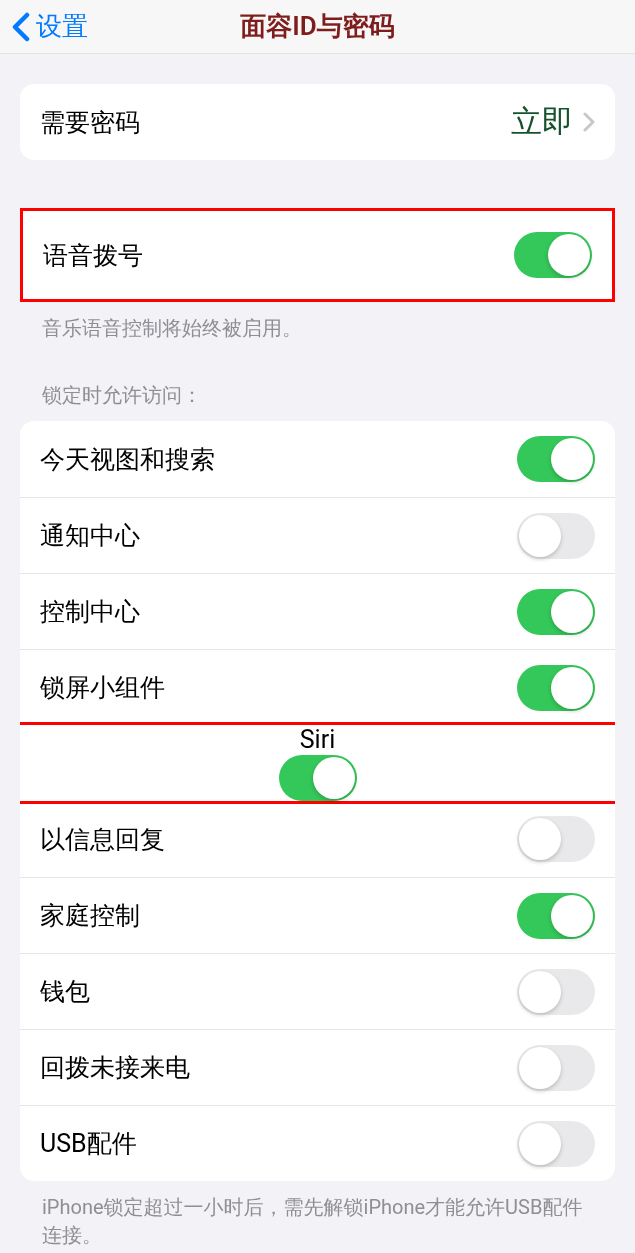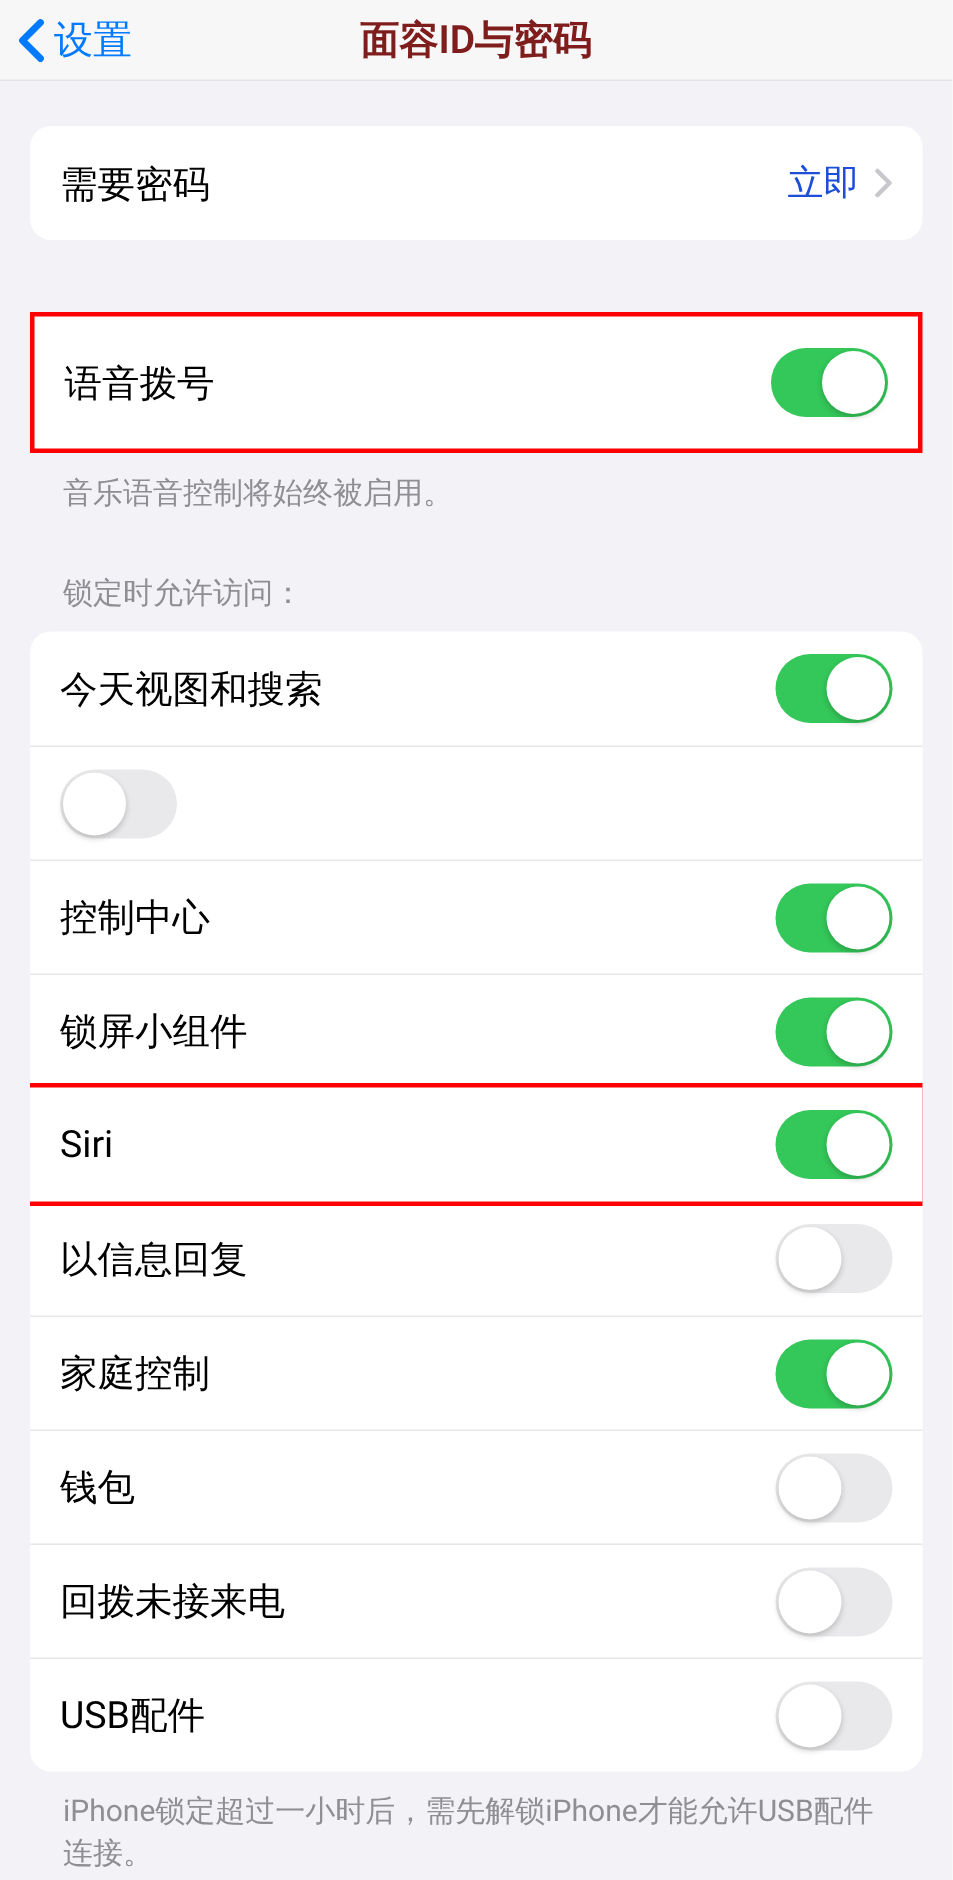--- a/index.html
+++ b/index.html
@@ -70,22 +70,22 @@
       border-top: 1px solid #e5e5ea;
     }
     
     .row-right {
       display: flex;
       align-items: center;
       gap: 10px;
     }
     
     .value-text {
-      color: #1d4ed8;
-      font-size: 24px;
+      color: #14532d;
+      font-size: 31px;
     }
     
     .chevron-right {
       color: #c7c7cc;
       width: 12px;
       height: 20px;
     }
     
     .toggle {
       width: 78px;
@@ -196,38 +196,39 @@
   <div class="section-header">锁定时允许访问：</div>
 
   <div class="group" id="allow-access-group">
   <div class="row">
         <span>今天视图和搜索</span>
         <div class="toggle on">
           <div class="toggle-knob"></div>
         </div>
       </div>
       <div class="row">
+        <span>通知中心</span>
         <div class="toggle off">
           <div class="toggle-knob"></div>
         </div>
       </div>
       <div class="row">
         <span>控制中心</span>
         <div class="toggle on">
           <div class="toggle-knob"></div>
         </div>
       </div>
       <div class="row">
         <span>锁屏小组件</span>
         <div class="toggle on">
           <div class="toggle-knob"></div>
         </div>
       </div>
       <div class="highlight-wrapper">
-        <div class="row" style="border-top: none;">
+        <div class="row" style="border-top: none; flex-direction: column;">
           <span>Siri</span>
           <div class="toggle on">
             <div class="toggle-knob"></div>
           </div>
         </div>
       </div>
       <div class="row">
         <span>以信息回复</span>
         <div class="toggle off">
           <div class="toggle-knob"></div>

